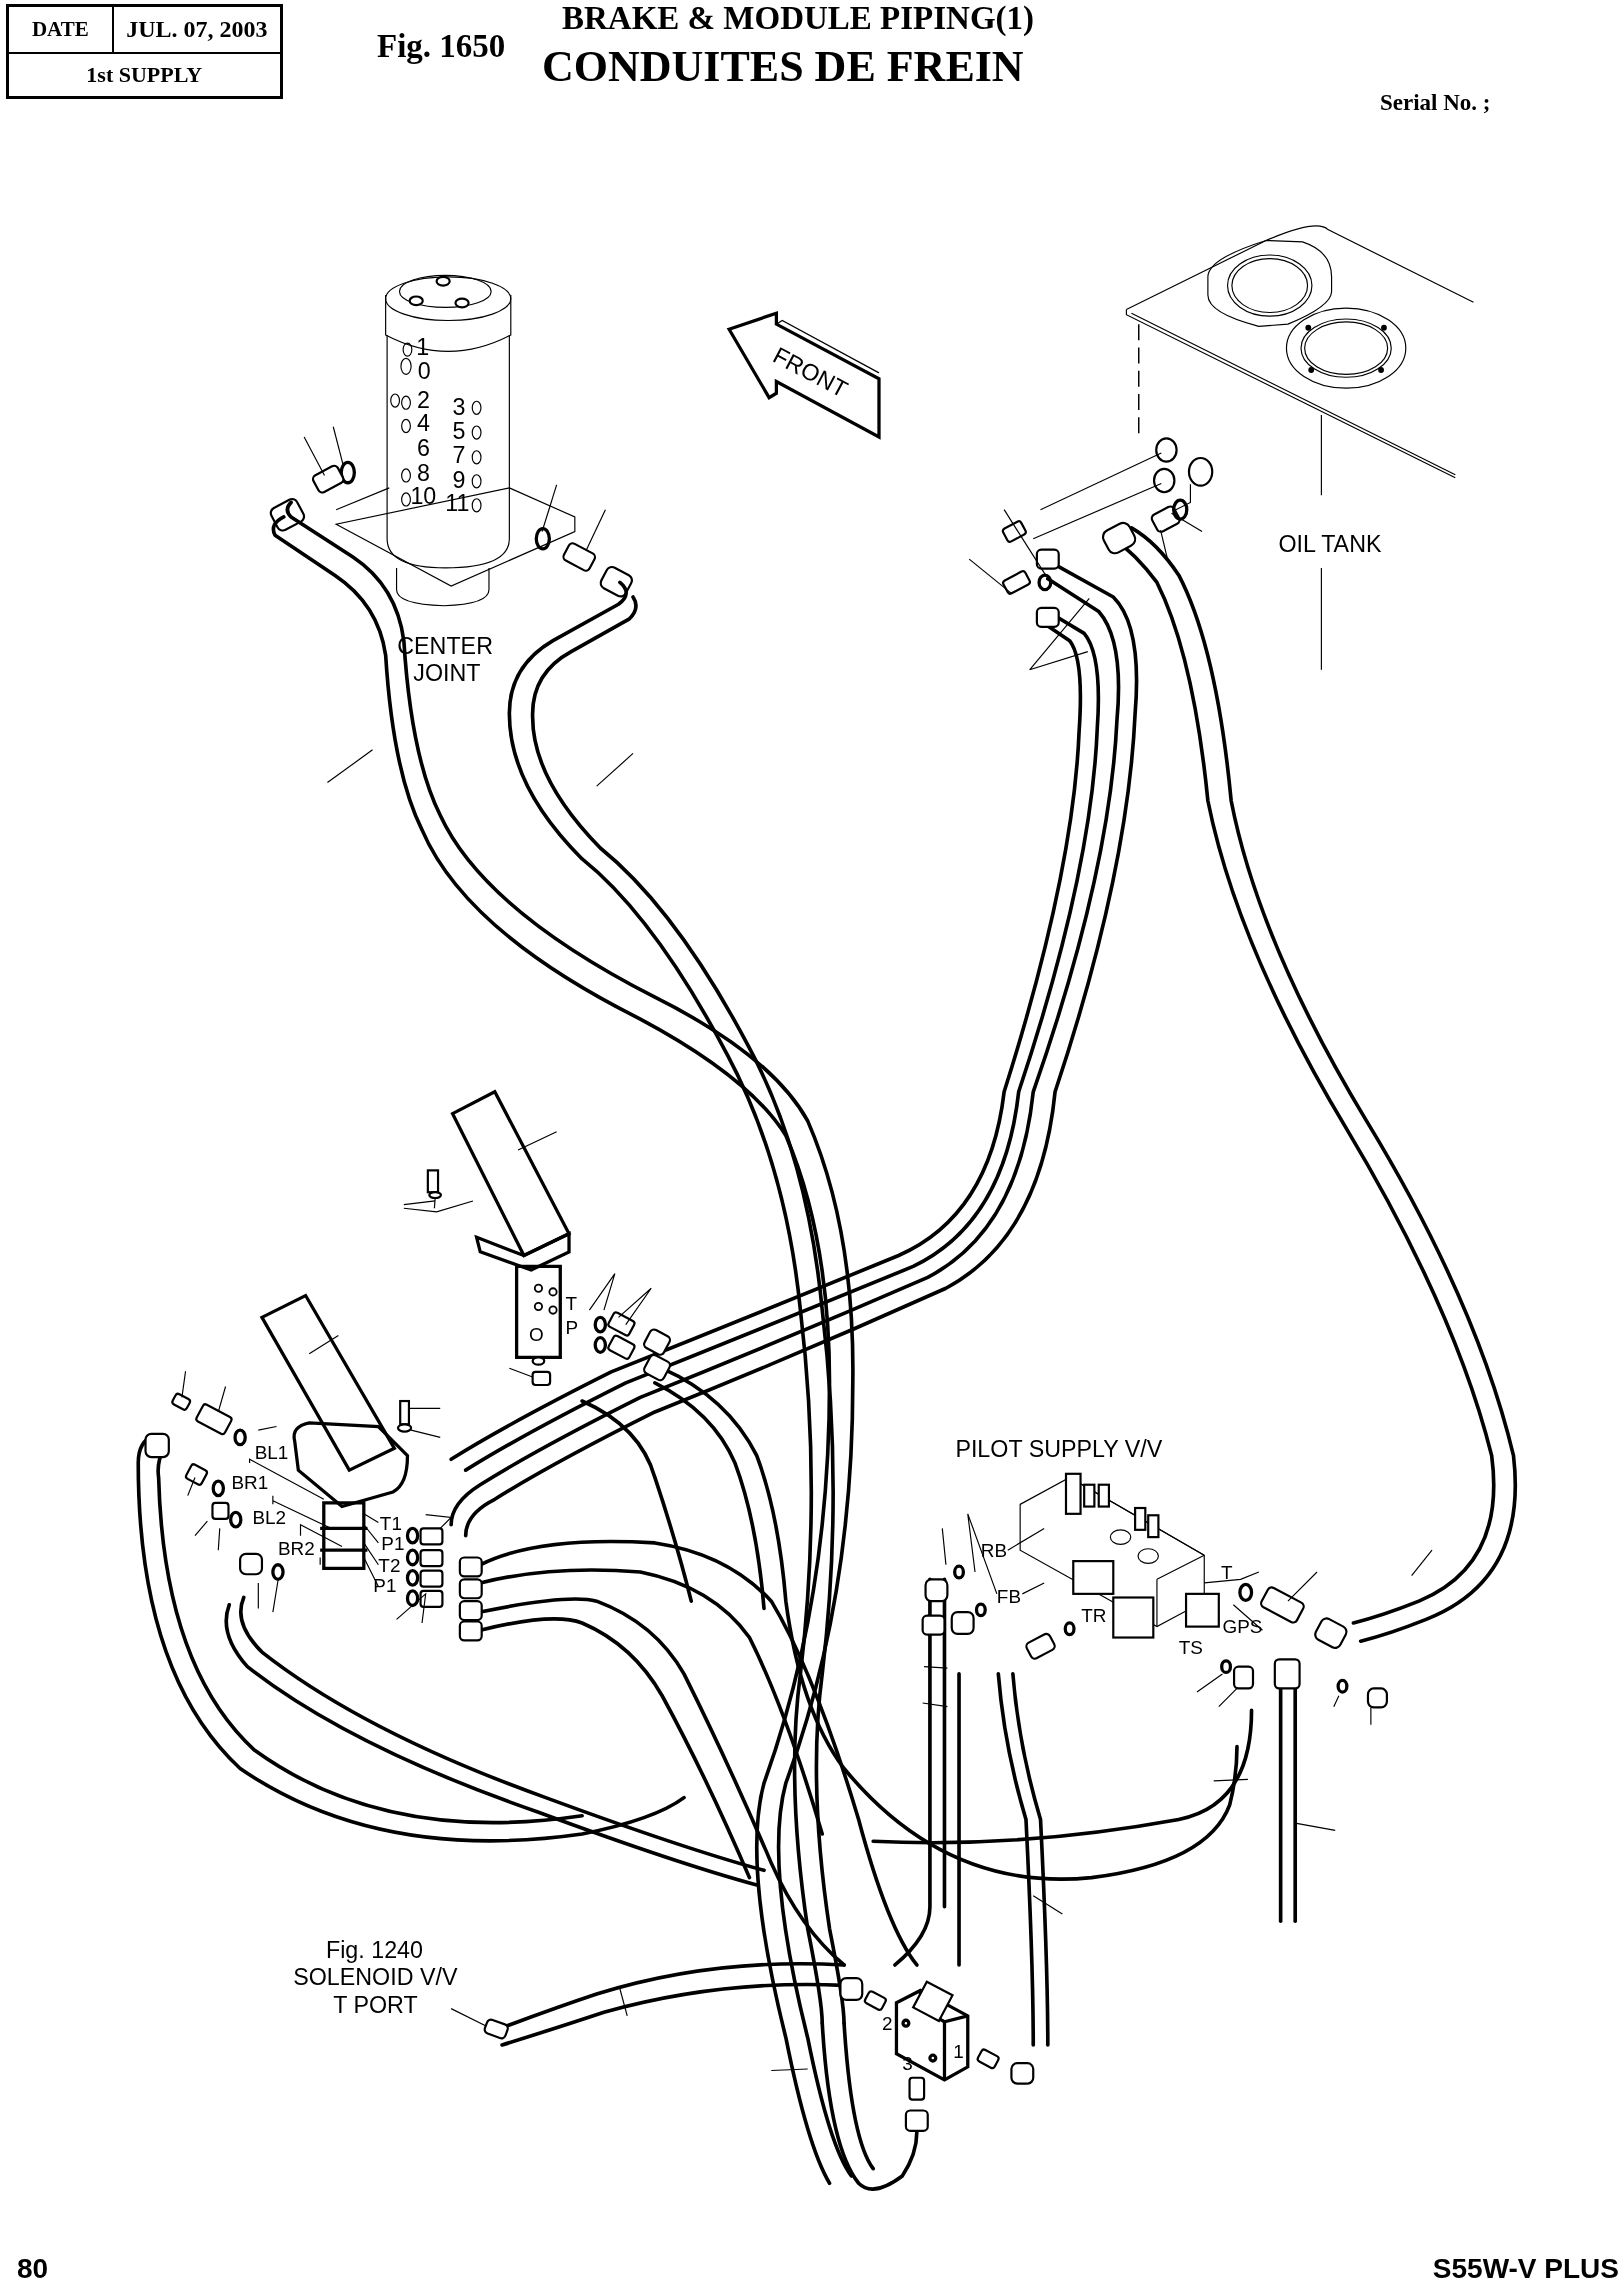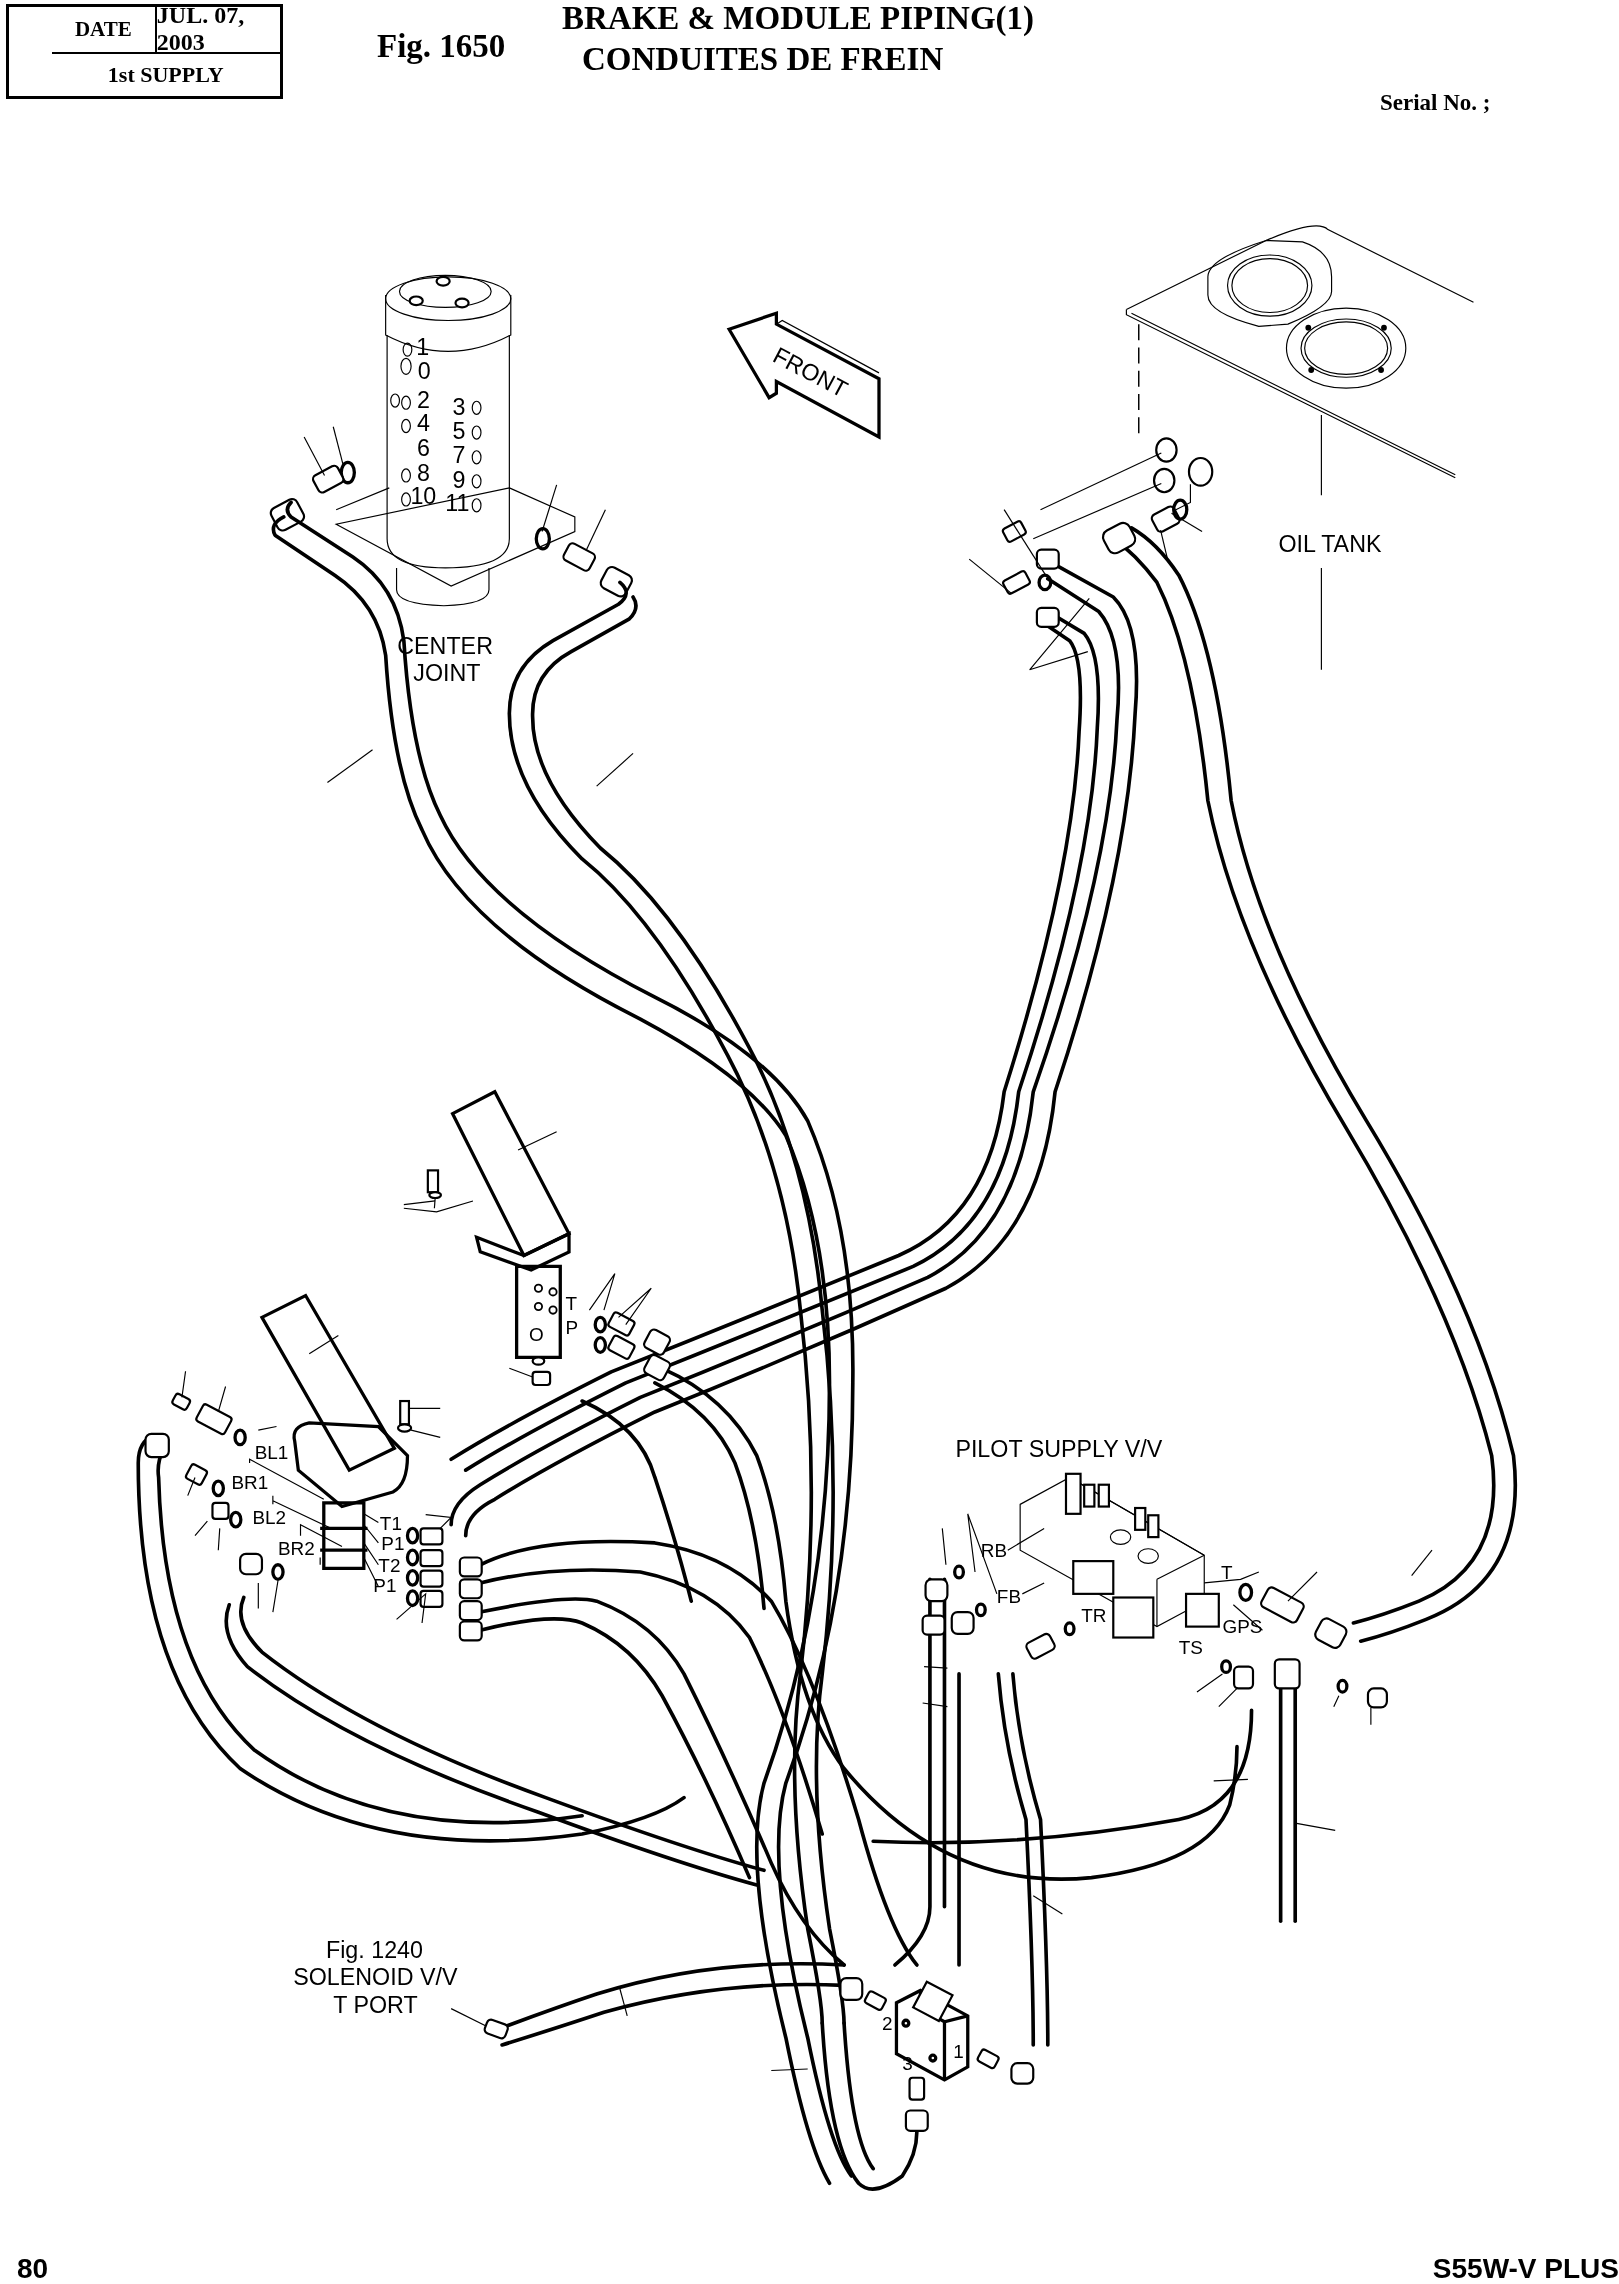--- a/index.html
+++ b/index.html
@@ -1,25 +1,25 @@
 <!DOCTYPE html>
 <html style="font-size:11.6px"><head>
 <meta charset="utf-8">
 <style>
   html, body { margin:0; padding:0; background:#ffffff; }
   body { width:1619px; height:2284px; position:relative; overflow:hidden; font-family:"Liberation Sans", sans-serif; color:#000; }
   .serif { font-family:"Liberation Serif", serif; }
-  #hdr-box { position:absolute; left:5.8px; top:3.6px; width:277px; height:95px; border:3.6px solid #000; box-sizing:border-box;padding-left:43px; }
+  #hdr-box { position:absolute; left:5.8px; top:3.6px; width:277px; height:95px; border:3.6px solid #000; box-sizing:border-box; }
   #hdr-box .row1 { display:flex; height:45px; border-bottom:2.2px solid #000; }
   #hdr-box .cell-date { width:103px; border-right:2.2px solid #000; display:flex; align-items:center; justify-content:center; font-weight:bold; font-size:21px; }
   #hdr-box .cell-val { flex:1; display:flex; align-items:center; justify-content:center; font-weight:bold; font-size:24px; }
   #hdr-box .row2 { display:flex; align-items:center; justify-content:center; height:42px; font-weight:bold; font-size:22px; }
   #fig-no { position:absolute; left:377px; top:28px; font-weight:bold; font-size:33px; }
   #title-en { position:absolute; left:562px; top:0px; font-weight:bold; font-size:33px; }
-  #title-fr { position:absolute; left:542px; top:41px; font-weight:bold; font-size:33px;margin-left:40px; }
+  #title-fr { position:absolute; left:542px; top:41px; font-weight:bold; font-size:44px; }
   #serial { position:absolute; left:1352px; top:90px; font-weight:bold; font-size:23px;margin-left:28px; }
   #page-no { position:absolute; left:17px; top:2253px; font-weight:bold; font-size:28px; }
   #model { position:absolute; right:0px; top:2253px; font-weight:bold; font-size:28px;text-align:right; }
   #drawing { position:absolute; left:0; top:0; width:1619px; height:2284px; }
   .lbl { font-family:"Liberation Sans", sans-serif; font-size:32px; fill:#000; }
   .lbl-sm { font-family:"Liberation Sans", sans-serif; font-size:26px; fill:#000; }
   .hose { fill:none; stroke:#000; stroke-width:5; stroke-linecap:round; stroke-linejoin:round; }
   .thin { fill:none; stroke:#000; stroke-width:1.6; }
   .med { fill:none; stroke:#000; stroke-width:2.5; }
   .bold { fill:none; stroke:#000; stroke-width:4.5; }

